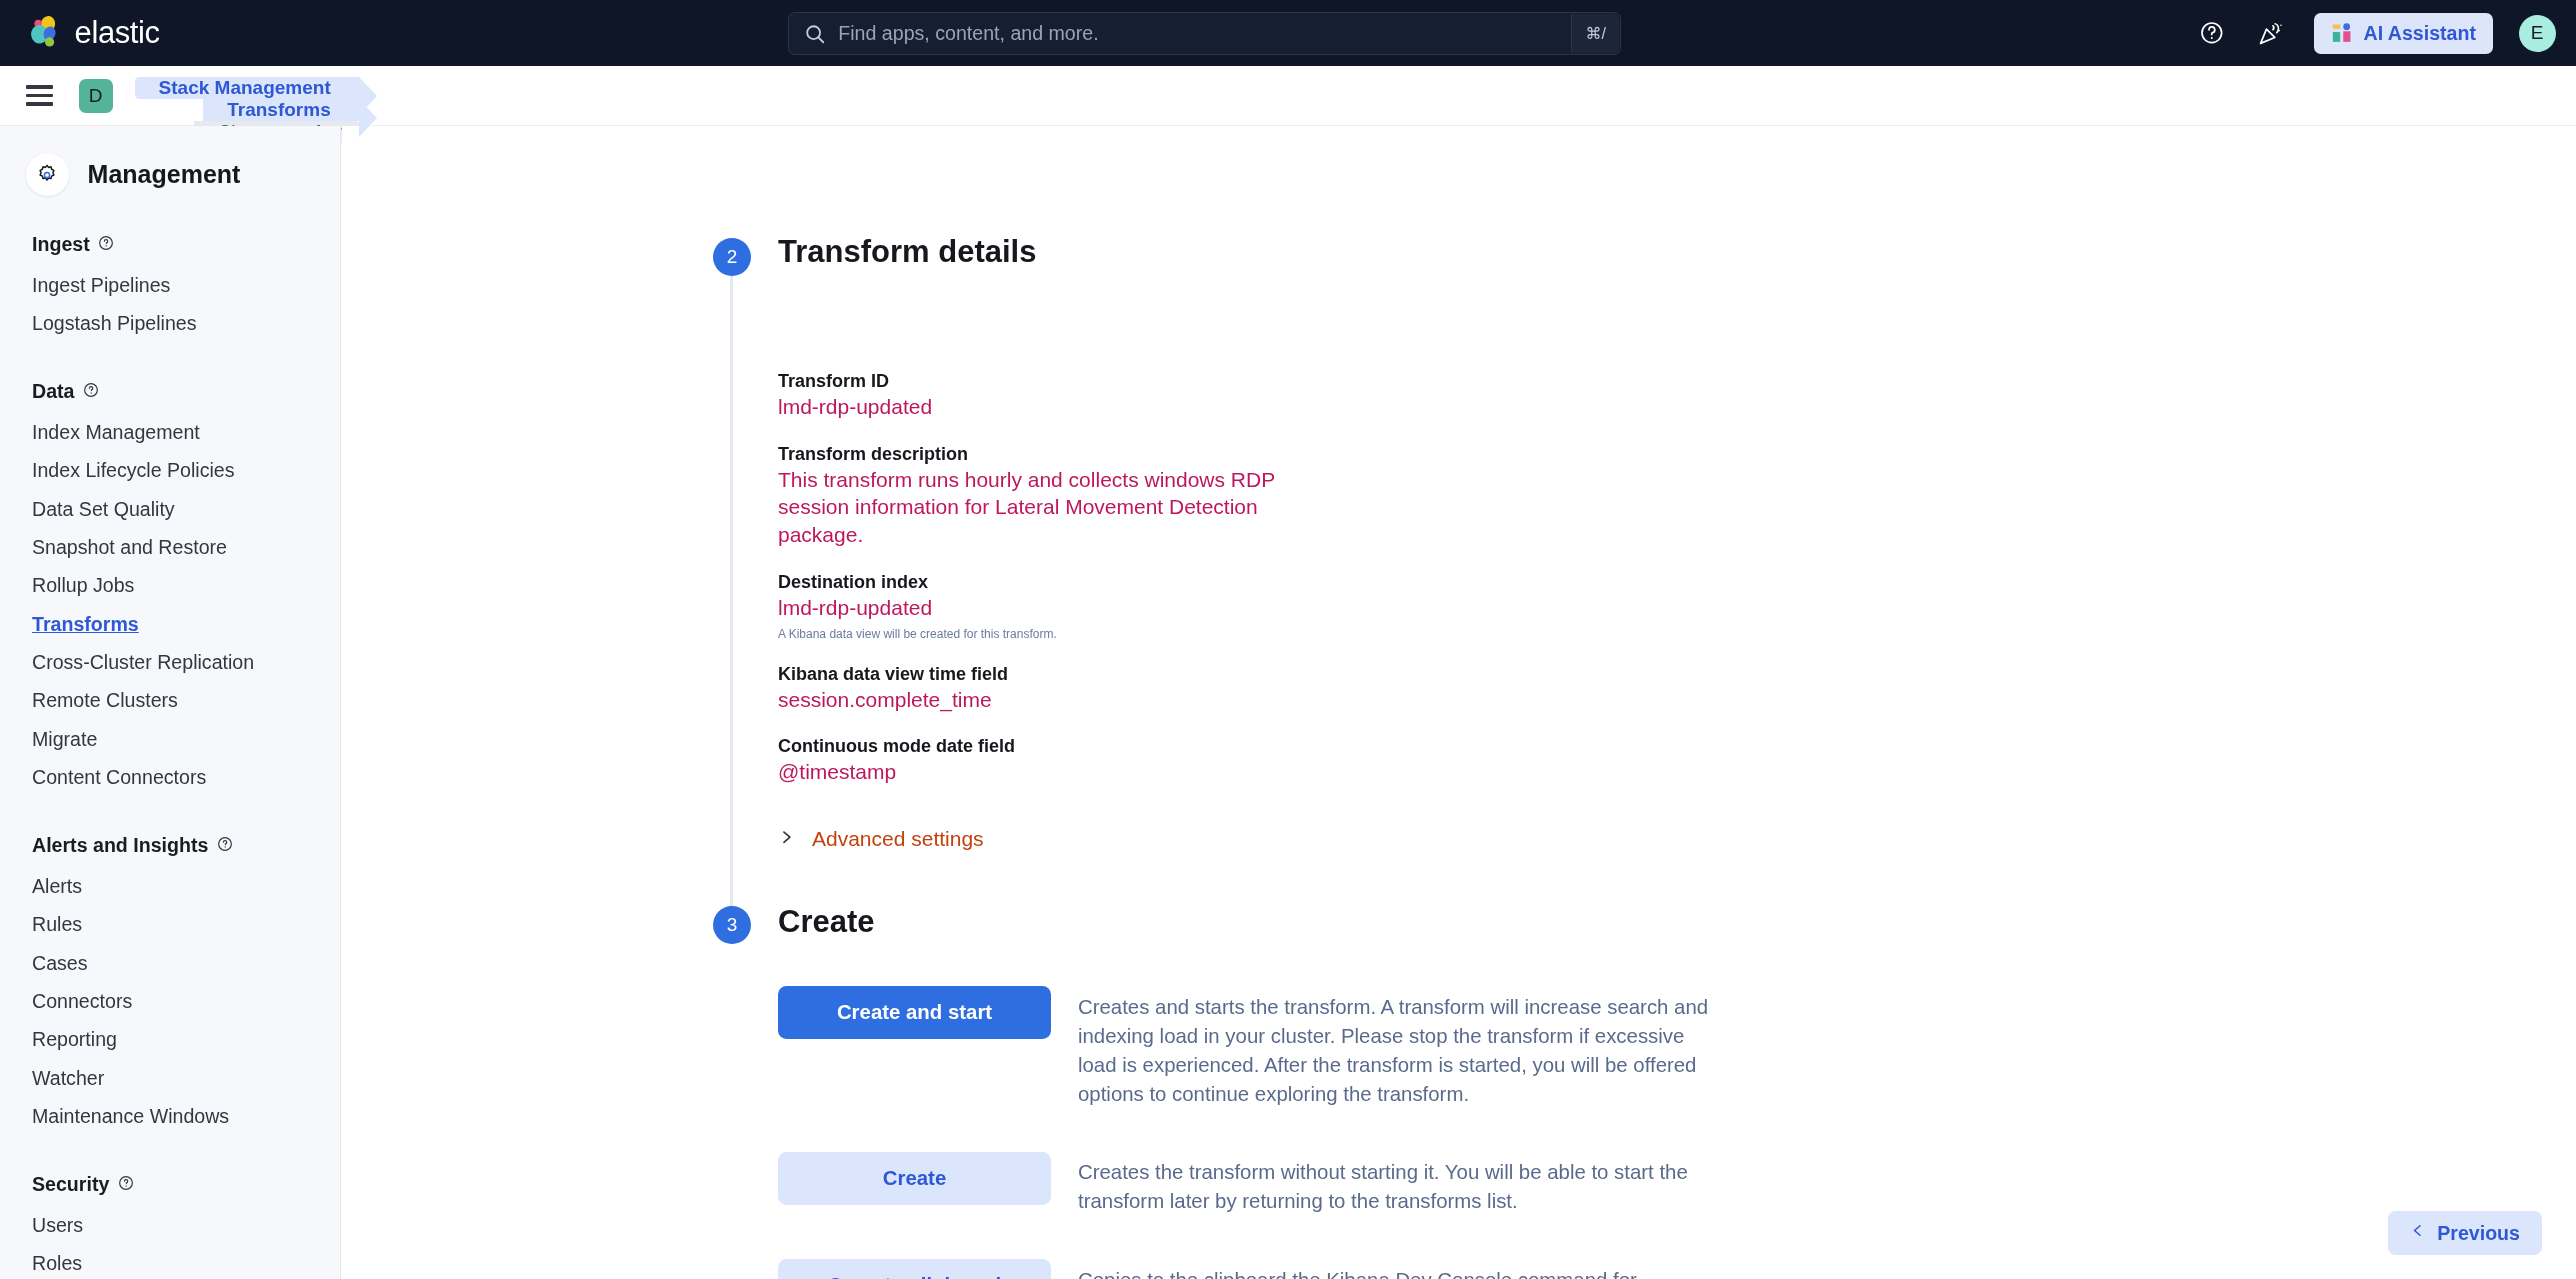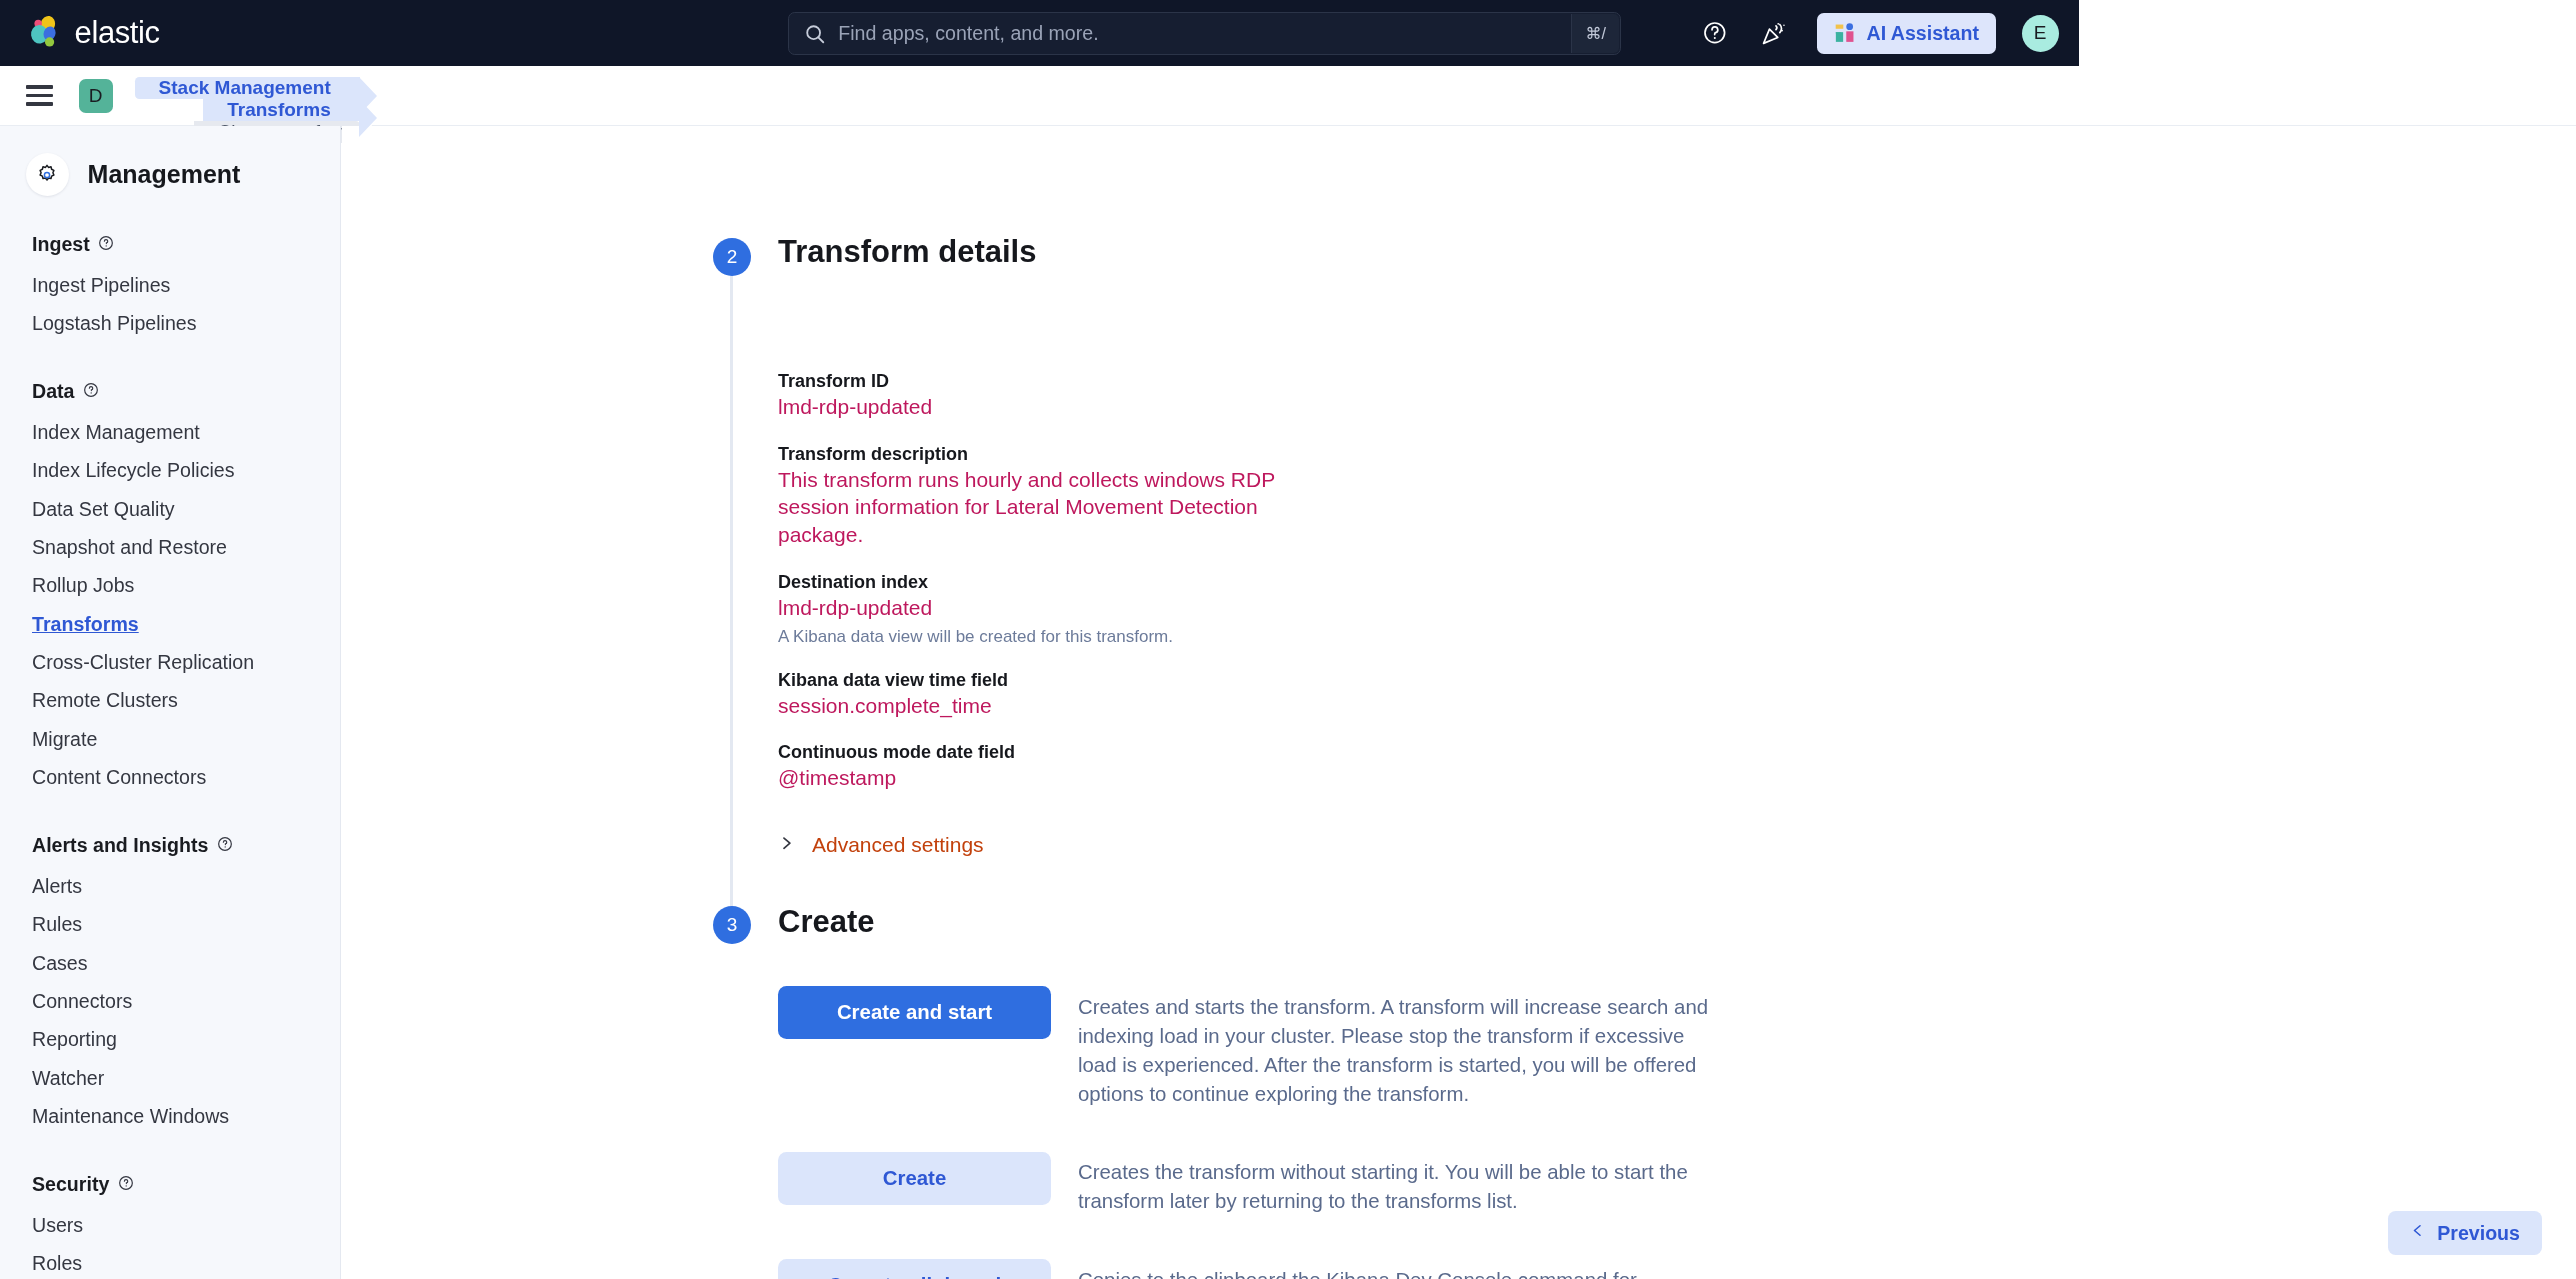--- a/index.html
+++ b/index.html
@@ -6,21 +6,21 @@
   html, body {
     width: 2576px; height: 1279px;
     font-family: "Liberation Sans", sans-serif;
     background: #ffffff;
     overflow: hidden;
   }
 
   
   .topbar {
     position: absolute; top: 0; left: 0;
-    width: 2079px; height: 66px;
+    width: 2576px; height: 66px;
     background: #0f1628;
     display: flex; align-items: center;
   }
   .brand {
     display: flex; align-items: center; gap: 12px;
     margin-left: 25.6px;
   }
   .brand-logo { width: 37px; height: 37px; position: relative; }
   .brand-name {
     color: #ffffff; font-size: 31px; font-weight: 400;
@@ -181,21 +181,21 @@
     font-size: 19px; font-weight: 400;
     display: flex; align-items: center; justify-content: center;
   }
   .step-title {
     font-size: 31px; font-weight: 700; color: #16181d;
   }
 
   .field { margin-top: 23px; }
   .field-label { font-size: 18px; font-weight: 700; color: #16181d; }
   .field-value { font-size: 21px; color: #be185d; margin-top: 1px; line-height: 1.32; }
-  .field-help { font-size: 17px; color: #6c7b9a; margin-top: 5.1px; }
+  .field-help { font-size: 12px; color: #6c7b9a; margin-top: 5.1px; }
 
   .accordion {
     display: flex; align-items: center; gap: 17px;
     margin-top: 41px; cursor: pointer;
   }
   .accordion-label { font-size: 21px; color: #c2410c; }
 
   .action-row {
     display: flex; align-items: flex-start; gap: 27px;
     margin-top: 36px;

